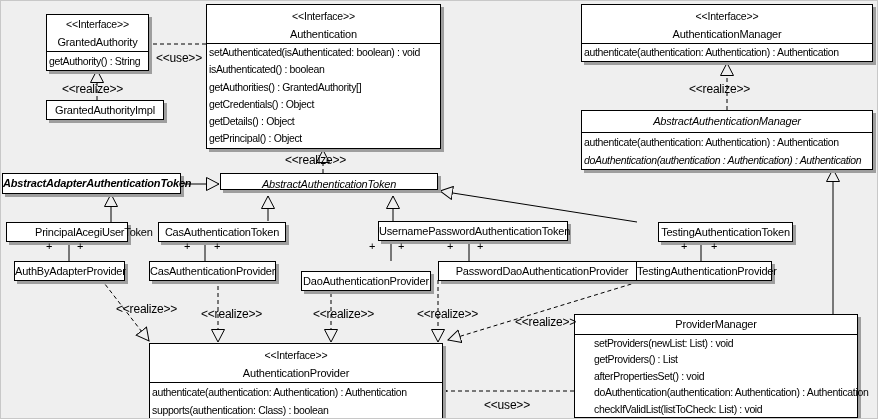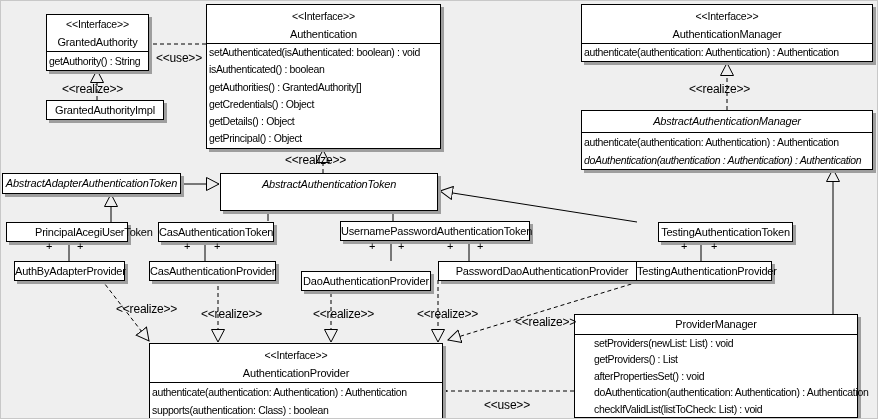--- a/index.html
+++ b/index.html
@@ -103,36 +103,36 @@
 
   <div class="uml-box abstract" style="left:580px;top:109px;width:292px;">
     <div class="cname" style="height:21px;line-height:21px;">AbstractAuthenticationManager</div>
     <div class="methods rows-18">
       <div class="m">authenticate(authentication: Authentication) : Authentication</div>
       <div class="m it">doAuthentication(authentication : Authentication) : Authentication</div>
     </div>
   </div>
 
   <div class="uml-box abstract one" style="left:1px;top:172px;width:179px;">
-    <div class="cname" style="height:19px;line-height:19px;">AbstractAdapterAuthenticationToken</div>
+    <div class="cname" style="height:19px;line-height:19px;font-weight:bold;">AbstractAdapterAuthenticationToken</div>
   </div>
 
   <div class="uml-box abstract one" style="left:219px;top:172px;width:218px;">
-    <div class="cname" style="height:36px;line-height:21px;">AbstractAuthenticationToken</div>
+    <div class="cname" style="height:15px;line-height:21px;">AbstractAuthenticationToken</div>
   </div>
 
   <div class="uml-box one" style="left:5px;top:221px;width:122px;padding-left:28px;">
     <div class="cname">PrincipalAcegiUserToken</div>
   </div>
 
-  <div class="uml-box one" style="left:157px;top:221px;width:116px;">
+  <div class="uml-box one" style="left:157px;top:221px;width:128px;">
     <div class="cname">CasAuthenticationToken</div>
   </div>
 
-  <div class="uml-box one" style="left:339px;top:220px;width:190px;">
+  <div class="uml-box one" style="left:377px;top:220px;width:190px;">
     <div class="cname">UsernamePasswordAuthenticationToken</div>
   </div>
 
   <div class="uml-box one" style="left:636px;top:221px;width:135px;margin-left:21px;">
     <div class="cname">TestingAuthenticationToken</div>
   </div>
 
   <div class="uml-box one" style="left:13px;top:260px;width:111px;">
     <div class="cname">AuthByAdapterProvider</div>
   </div>

